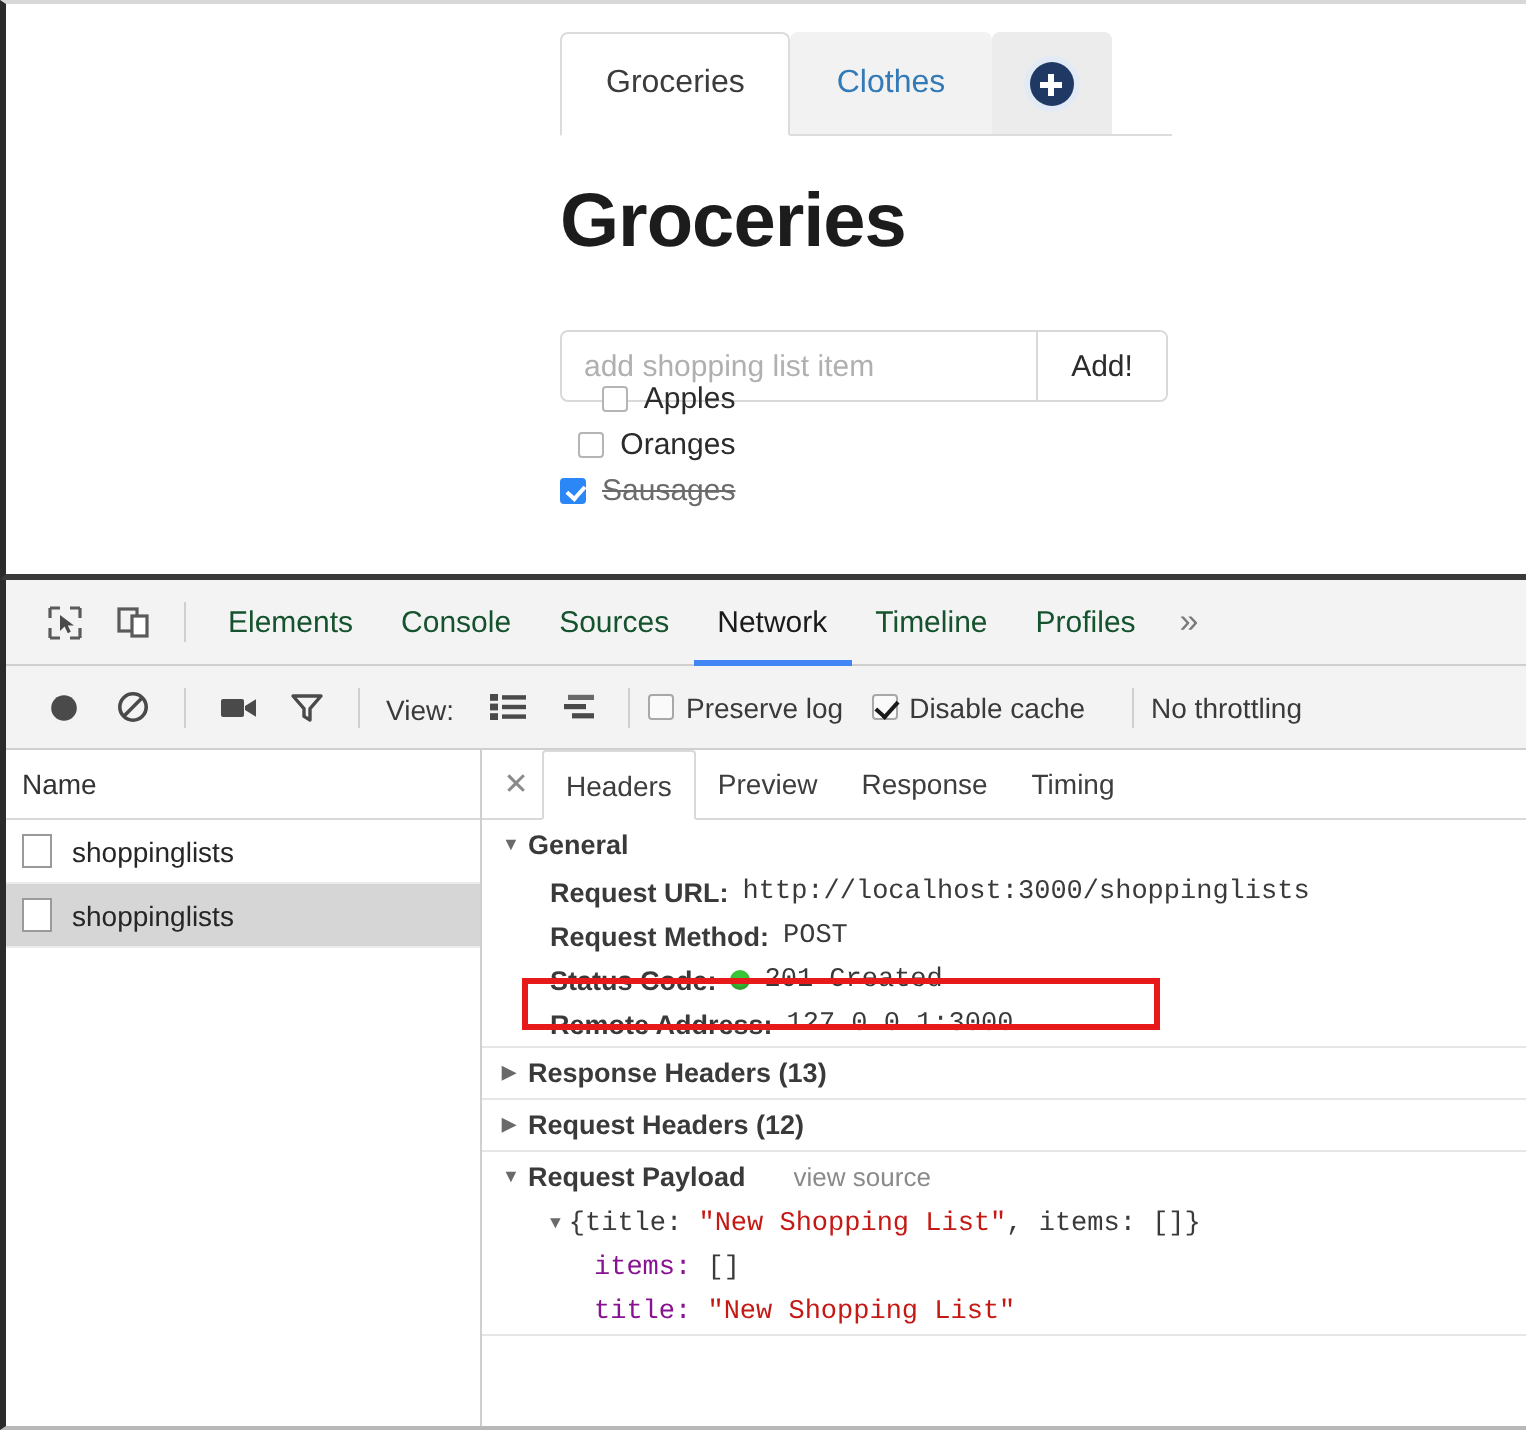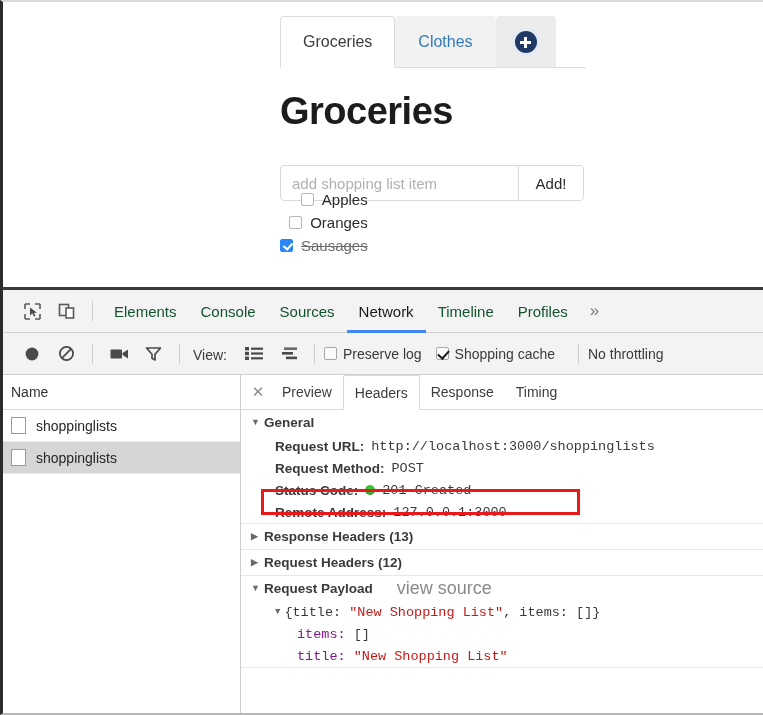--- a/index.html
+++ b/index.html
@@ -225,21 +225,21 @@
   }
 
   .sect { border-bottom:1px solid #e6e6e6; }
   .sect-head {
     display:flex; align-items:center;
     height:25px; padding-left:10px;
     font-weight:bold; font-size:13.5px; color:#3a3a3a;
     cursor:pointer;
   }
   .arrow { width:13px; flex:none; color:#6a6a6a; font-size:9px; line-height:1; }
-  .view-source { margin-left:24px; font-weight:normal; color:#8a8a8a; font-size:18px; cursor:pointer; }
+  .view-source { margin-left:24px; font-weight:normal; color:#8a8a8a; font-size:13px; cursor:pointer; }
   .kv {
     padding-left:34px; height:22px;
     display:flex; align-items:center;
     font-family:"Liberation Mono", monospace;
     font-size:13.5px;
   }
   .kv .k { font-family:"Liberation Sans", sans-serif; font-weight:bold; color:#3a3a3a; margin-right:7px; white-space:nowrap; }
   .kv .v { color:#3a3a3a; white-space:nowrap; }
   .status-dot {
     width:10px; height:10px; border-radius:50%;
@@ -374,21 +374,21 @@
         <rect x="7" y="9.6" width="11" height="2.6" fill="#4a4a4a"></rect>
       </svg>
     </div>
     <div class="vsep"></div>
     <label class="opt">
       <span class="sqbox"></span>
       <span>Preserve log</span>
     </label>
     <label class="opt">
       <span class="sqbox checked"></span>
-      <span>Shopping cache</span>
+      <span>Disable cache</span>
     </label>
     <div class="vsep"></div>
     <span class="throttle">No throttling</span>
   </div>
 
   <div class="dt-body">
 
     <div class="net-list">
       <div class="net-list-head">
         <span>Name</span>
@@ -399,22 +399,22 @@
       </div>
       <div class="net-row selected">
         <span class="file-ic"></span>
         <span>shoppinglists</span>
       </div>
     </div>
 
     <div class="detail">
       <div class="detail-tabs">
         <div class="close-x">✕</div>
+        <div class="d-tab active">Headers</div>
         <div class="d-tab">Preview</div>
-        <div class="d-tab active">Headers</div>
         <div class="d-tab">Response</div>
         <div class="d-tab">Timing</div>
       </div>
 
       <div class="sect">
         <div class="sect-head">
           <span class="arrow">▼</span>
           <span>General</span>
         </div>
         <div class="kv">

